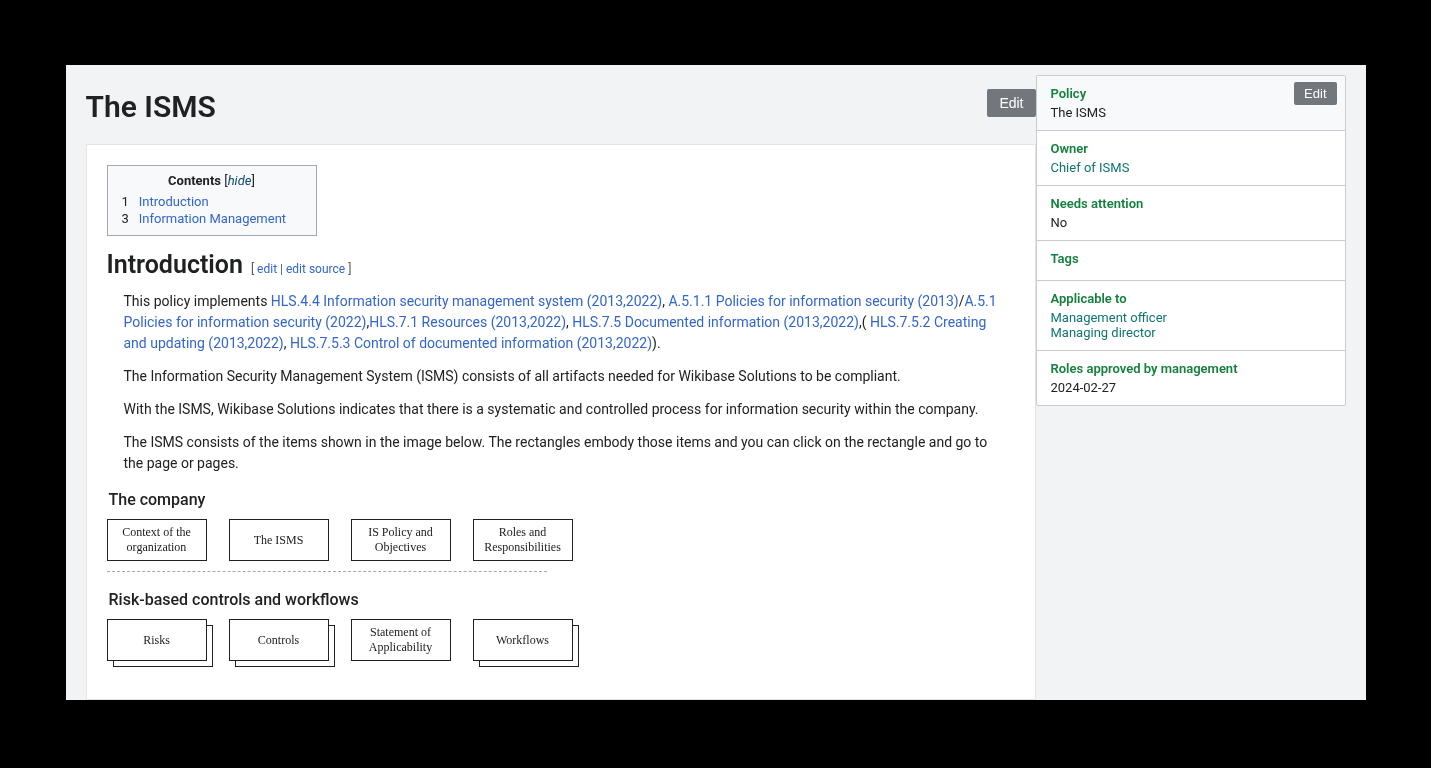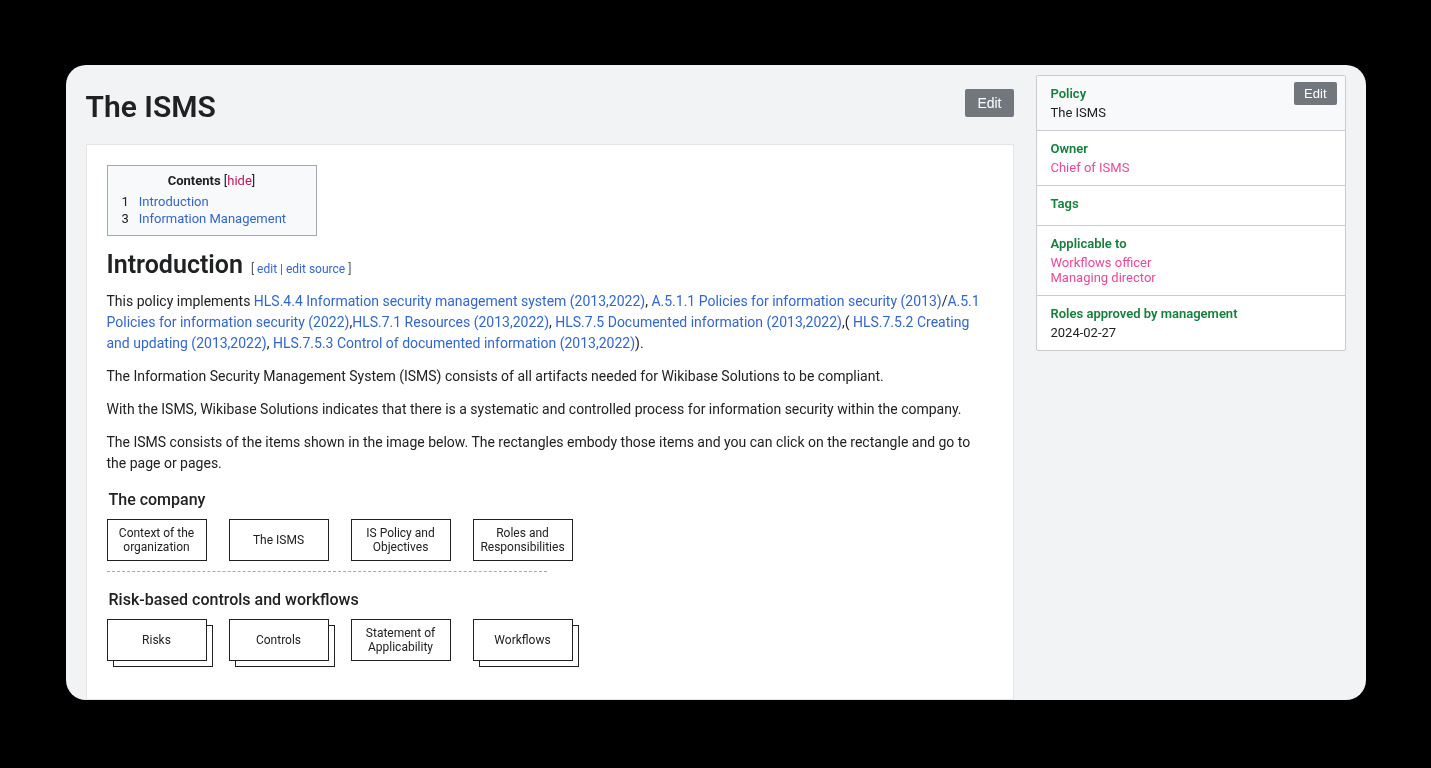--- a/index.html
+++ b/index.html
@@ -11,60 +11,58 @@
     display: flex;
     justify-content: center;
     align-items: flex-start;
     min-height: 768px;
     padding: 65px 0;
   }
   .viewport {
     width: 1300px;
     background: #f1f3f5;
     display: flex;
-    gap: 22px;
     padding: 10px 20px 0 20px;
     height: 635px;
     overflow: hidden;
-    border-radius: 20px;
   }
   .main-col { flex: 1; display: flex; flex-direction: column; }
   .title-row { display: flex; align-items: flex-start; justify-content: space-between; padding: 14px 0 20px 0; }
   .page-title { font-size: 30px; font-weight: 600; color: #202122; }
   .edit-btn {
     background: #72777d; color: #fff; border: none; border-radius: 2px;
     padding: 6px 12px; font-size: 14px; cursor: pointer;
   }
   .content-panel {
     background: #fff; border: 1px solid #e4e4e4; padding: 20px; flex: 1; overflow: hidden;
   }
   .toc {
     border: 1px solid #a2a9b1; background: #f8f9fa; padding: 7px 14px;
     font-size: 13px; display: inline-block; min-width: 210px;
   }
   .toc-title-row { text-align: center; margin-bottom: 6px; }
   .toc-title { font-weight: bold; }
-  .toc-hide { color: #be185d; cursor: pointer; }
+  .toc-hide { color: #0c4a6e; cursor: pointer; font-style: italic; }
   .toc ul { list-style: none; }
   .toc li { margin: 2px 0; }
   .toc .sub { padding-left: 24px; }
   .toc-num { display: inline-block; min-width: 14px; color: #202122; }
   .toc-link { color: #3366cc; cursor: pointer; }
   h2.section-h {
     font-size: 25px; font-weight: 600; margin-top: 14px; margin-bottom: 10px;
     display: flex; align-items: baseline; gap: 8px;
   }
   .edit-links { font-size: 12px; font-weight: normal; color: #54595d; }
   .edit-links .bracket { color: #54595d; }
   .edit-links a { color: #3366cc; cursor: pointer; }
-  p.body { margin: 12px 0; line-height: 1.5; color: #202122; }
+  p.body { margin: 12px 17px; line-height: 1.5; color: #202122; }
   a.link { color: #3366cc; cursor: pointer; }
   .diagram { margin-top: 16px; }
   .diagram-group-title { font-size: 16px; font-weight: 500; color: #202122; margin: 6px 0 10px 2px; }
-  .box-row { display: flex; gap: 22px; margin-bottom: 0; }
+  .box-row { display: flex; gap: 22px; margin-bottom: 0; font-family: Liberation Serif, serif; }
   .box {
     border: 1px solid #202122; width: 100px; height: 42px;
     display: flex; align-items: center; justify-content: center;
     text-align: center; font-size: 12px; padding: 4px; background: #fff;
     position: relative;
   }
   .stack-wrap { position: relative; }
   .stack-shadow {
     position: absolute; top: 6px; left: 6px; width: 100px; height: 42px;
     border: 1px solid #202122; background: #fff; z-index: 0;
@@ -77,21 +75,21 @@
   .dash-divider {
     border: none; border-top: 1px dashed #a2a9b1; margin: 10px 0 18px 0; width: 440px;
   }
   .side-col { width: 310px; padding-top: 0; }
   .info-card { background: #fff; border: 1px solid #c8ccd1; border-radius: 2px; }
   .info-section { padding: 10px 14px; border-bottom: 1px solid #c8ccd1; position: relative; }
   .info-section:last-child { border-bottom: none; }
   .info-header { background: #f8f9fa; }
   .info-label { font-weight: 600; font-size: 13px; color: #15803d; margin-bottom: 4px; }
   .info-val { font-size: 13px; color: #202122; }
-  .info-val a { color: #ec4899; cursor: pointer; display: block; }
+  .info-val a { color: #0f766e; cursor: pointer; display: block; }
   .edit-btn-small {
     position: absolute; top: 6px; right: 8px;
     background: #72777d; color: #fff; border: none; border-radius: 2px;
     padding: 4px 10px; font-size: 13px; cursor: pointer;
   }
 </style>
 </head>
 <body>
 
 <div class="viewport">
@@ -179,26 +177,30 @@
         <div class="info-label">Policy</div>
         <div class="info-val">The ISMS</div>
       </div>
       <div class="info-section">
         <div class="info-label">Owner</div>
         <div class="info-val">
             <a>Chief of ISMS</a>
           </div>
       </div>
       <div class="info-section">
+        <div class="info-label">Needs attention</div>
+        <div class="info-val">No</div>
+      </div>
+      <div class="info-section">
         <div class="info-label">Tags</div>
       </div>
       <div class="info-section">
         <div class="info-label">Applicable to</div>
         <div class="info-val">
-          <a>Workflows officer</a>
+          <a>Management officer</a>
           <a>Managing director</a>
         </div>
       </div>
       <div class="info-section">
         <div class="info-label">Roles approved by management</div>
         <div class="info-val">2024-02-27</div>
       </div>
     </div>
   </div>
 </div>

